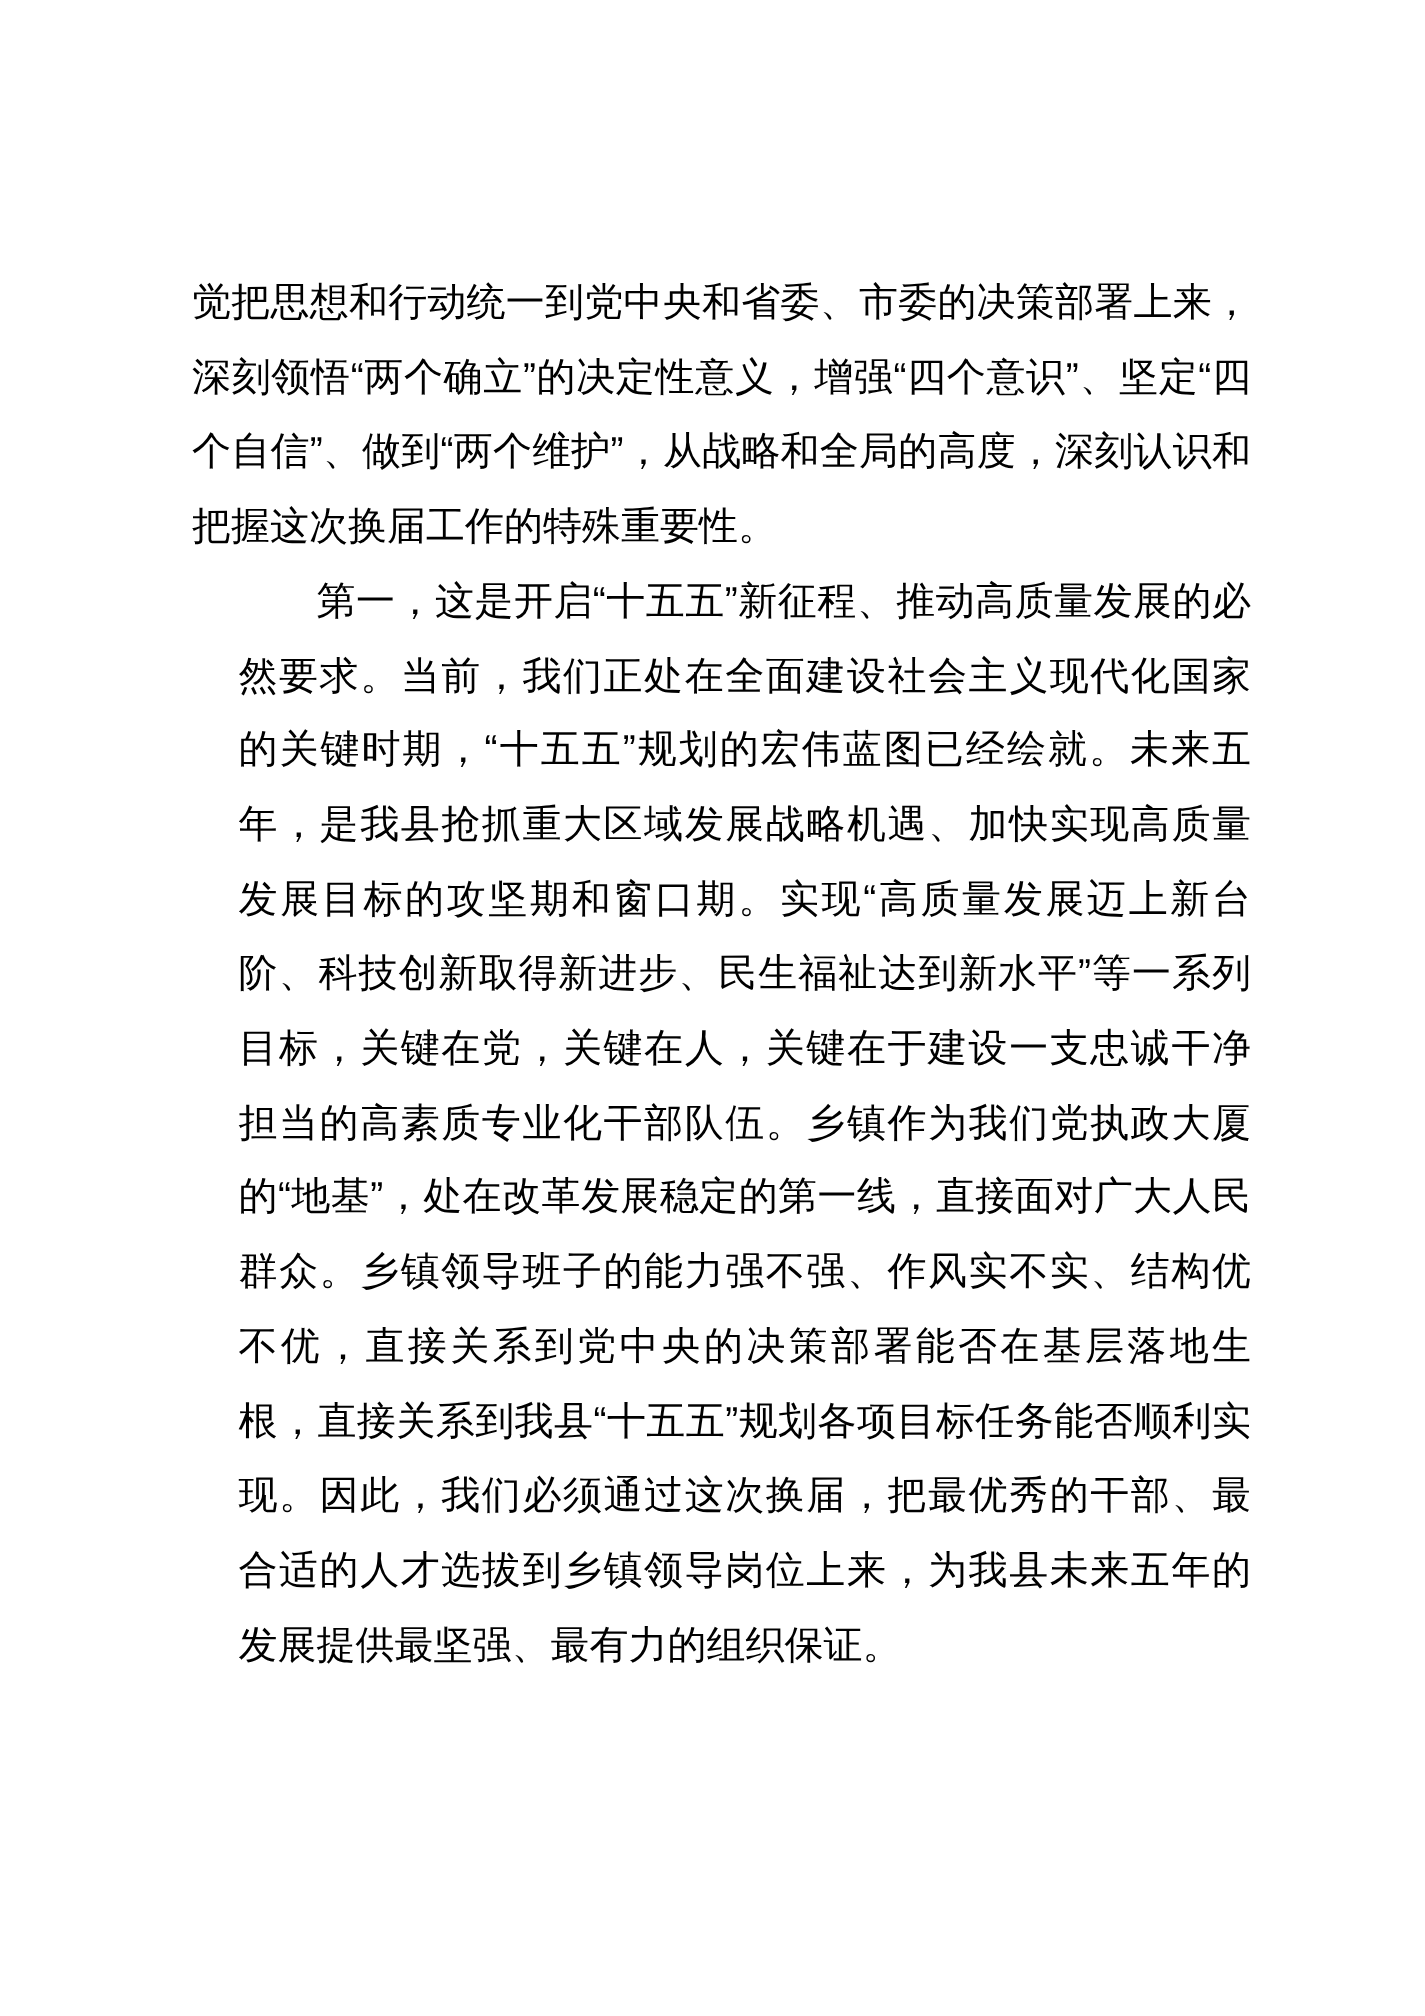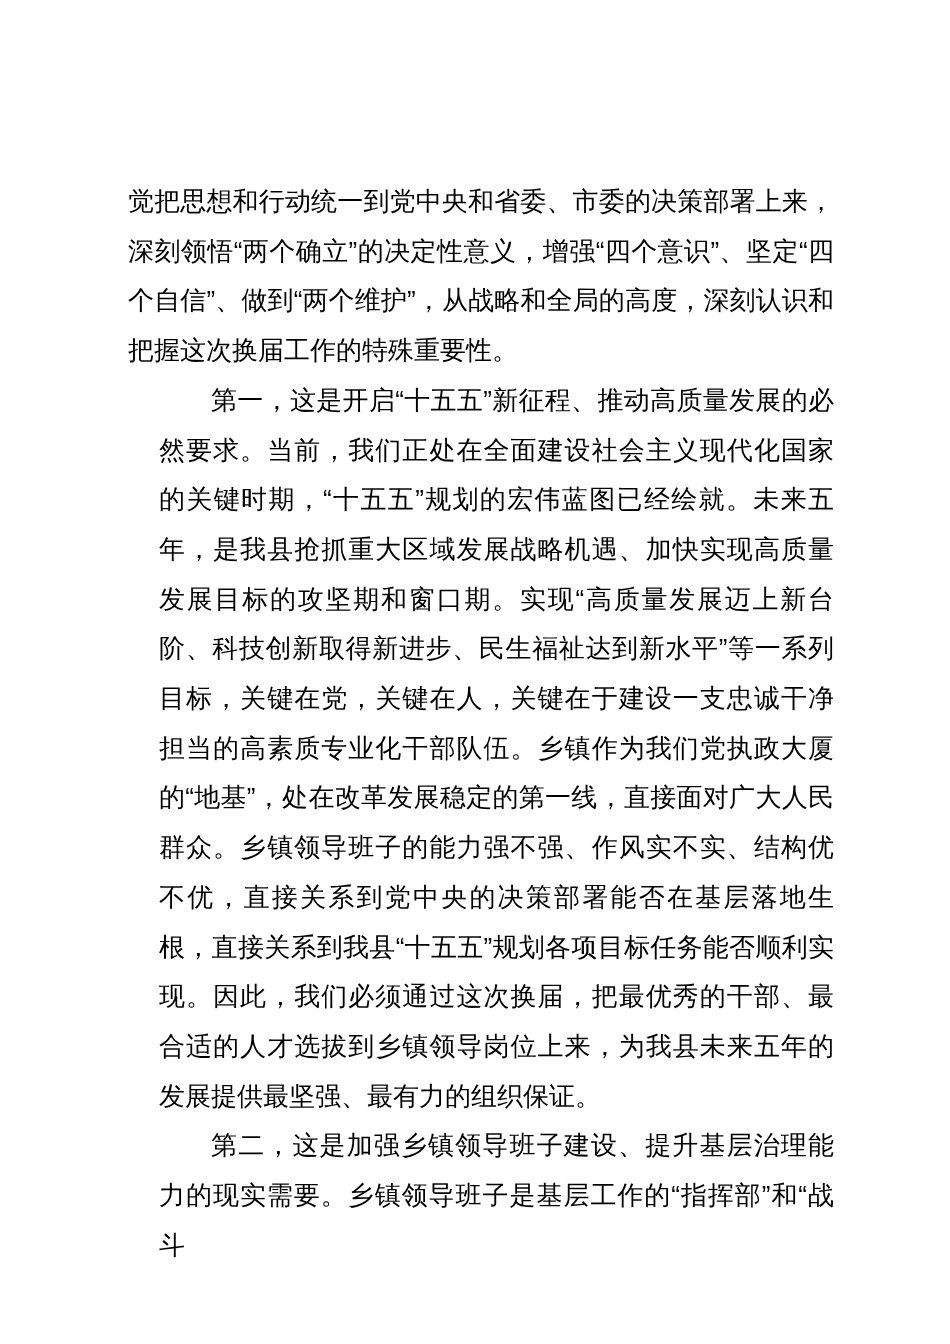--- a/index.html
+++ b/index.html
@@ -34,14 +34,13 @@
     text-indent: 2em;
     margin-left: 31px;
   }
 </style>
 </head>
 <body>
 
 <div class="page">
   <p class="para">觉把思想和行动统一到党中央和省委、市委的决策部署上来，深刻领悟“两个确立”的决定性意义，增强“四个意识”、坚定“四个自信”、做到“两个维护”，从战略和全局的高度，深刻认识和把握这次换届工作的特殊重要性。</p>
   <p class="para indent">第一，这是开启“十五五”新征程、推动高质量发展的必然要求。当前，我们正处在全面建设社会主义现代化国家的关键时期，“十五五”规划的宏伟蓝图已经绘就。未来五年，是我县抢抓重大区域发展战略机遇、加快实现高质量发展目标的攻坚期和窗口期。实现“高质量发展迈上新台阶、科技创新取得新进步、民生福祉达到新水平”等一系列目标，关键在党，关键在人，关键在于建设一支忠诚干净担当的高素质专业化干部队伍。乡镇作为我们党执政大厦的“地基”，处在改革发展稳定的第一线，直接面对广大人民群众。乡镇领导班子的能力强不强、作风实不实、结构优不优，直接关系到党中央的决策部署能否在基层落地生根，直接关系到我县“十五五”规划各项目标任务能否顺利实现。因此，我们必须通过这次换届，把最优秀的干部、最合适的人才选拔到乡镇领导岗位上来，为我县未来五年的发展提供最坚强、最有力的组织保证。</p>
-  <p class="para indent">第二，这是加强乡镇领导班子建设、提升基层治理能力的现实需要。乡镇领导班子是基层工作的“指挥部”和“战斗</p>
 </div>
 
 </body></html>

